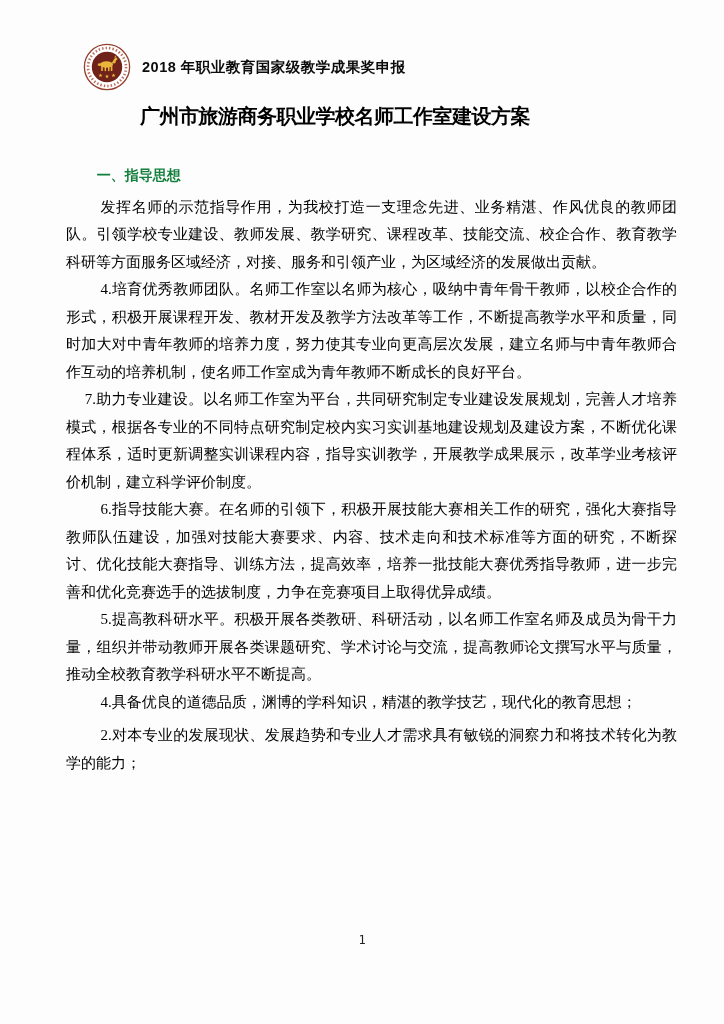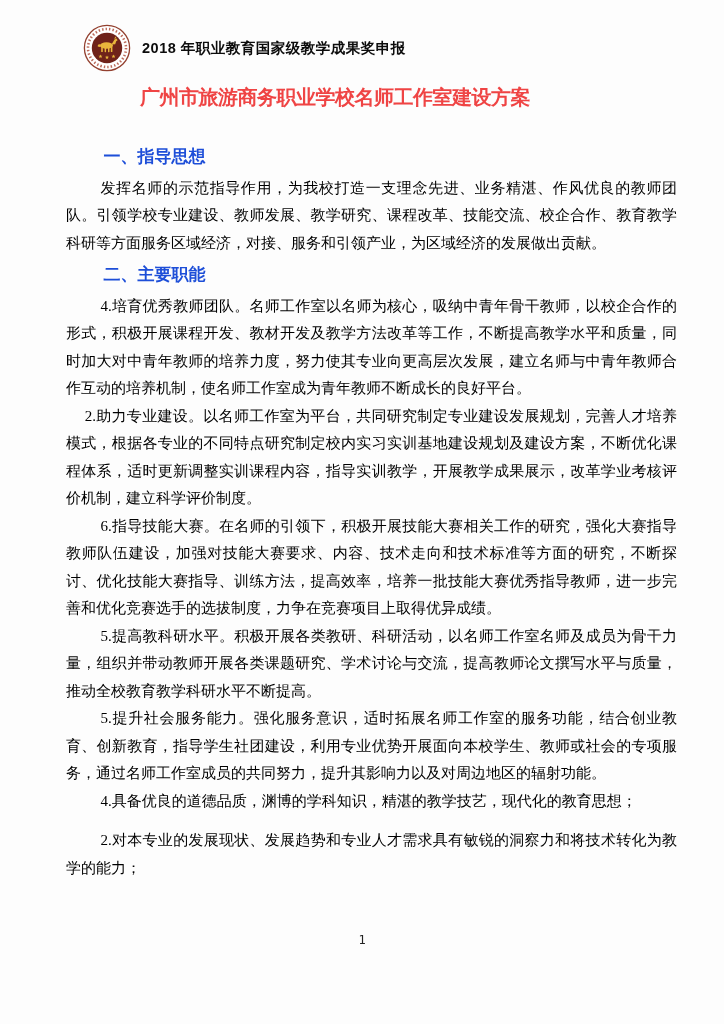--- a/index.html
+++ b/index.html
@@ -15,66 +15,66 @@
   }
   .content{
     padding:0 47px 0 66px;
     box-sizing:border-box;
   }
   
   .doc-header{
     display:flex;
     align-items:center;
     gap:11px;
-    padding-top:24px;
+    padding-top:43px;
     margin-left:17px;
   }
   .seal{width:48px;height:48px;flex:0 0 48px;}
   .affair-line{
     font-family:"Liberation Sans", sans-serif;
     font-weight:bold;
     font-size:14.5px;
     letter-spacing:.5px;
     color:#0c0c0c;
     white-space:nowrap;
   }
   
   .doc-title{
     margin:10px 0 0 74px;
     font-family:Liberation Serif, serif;
     font-weight:bold;
     font-size:20px;
     line-height:30px;
     letter-spacing:-0.5px;
-    color:#ef4444;
+    color:#000000;
     white-space:nowrap;
   }
   
   .doc-body{margin-top:31px;}
   .section-heading{
-    font-size:17px;
+    font-size:14px;
     font-weight:bold;
     line-height:27.5px;
     margin:4px 0 4px 0;
     text-indent:2.2em;
-    color:#1d4ed8;
+    color:#15803d;
   }
   .doc-body .section-heading:first-child{margin-top:0;}
   .body-paragraph{
     margin:0;
     font-size:15px;
     line-height:27.5px;
     text-align:justify;
     text-justify:inter-ideograph;
     text-indent:2.3em;
     color:#000000;
     word-break:break-all;
   }
   .body-paragraph.indent-small{text-indent:1.25em;}
-  .body-paragraph.spaced{margin-top:12px;}
+  .body-paragraph.spaced{margin-top:6px;}
   
   .page-number{
     position:absolute;
     left:0;right:0;
     top:933px;
     text-align:center;
     font-size:12px;
     color:#222;
     font-family:"DejaVu Sans Mono", monospace;
   }
@@ -113,26 +113,24 @@
       </svg>
       <span class="affair-line">2018 年职业教育国家级教学成果奖申报</span>
     </div>
 
     <h1 class="doc-title">广州市旅游商务职业学校名师工作室建设方案</h1>
 
     <div class="doc-body">
 
     <h2 class="section-heading">一、指导思想</h2>
         <p class="body-paragraph">发挥名师的示范指导作用，为我校打造一支理念先进、业务精湛、作风优良的教师团队。引领学校专业建设、教师发展、教学研究、课程改革、技能交流、校企合作、教育教学科研等方面服务区域经济，对接、服务和引领产业，为区域经济的发展做出贡献。</p>
-        <h2 class="section-heading">二、主要职能</h2>
         <p class="body-paragraph">4.培育优秀教师团队。名师工作室以名师为核心，吸纳中青年骨干教师，以校企合作的形式，积极开展课程开发、教材开发及教学方法改革等工作，不断提高教学水平和质量，同时加大对中青年教师的培养力度，努力使其专业向更高层次发展，建立名师与中青年教师合作互动的培养机制，使名师工作室成为青年教师不断成长的良好平台。</p>
-        <p class="body-paragraph indent-small">2.助力专业建设。以名师工作室为平台，共同研究制定专业建设发展规划，完善人才培养模式，根据各专业的不同特点研究制定校内实习实训基地建设规划及建设方案，不断优化课程体系，适时更新调整实训课程内容，指导实训教学，开展教学成果展示，改革学业考核评价机制，建立科学评价制度。</p>
+        <p class="body-paragraph indent-small">7.助力专业建设。以名师工作室为平台，共同研究制定专业建设发展规划，完善人才培养模式，根据各专业的不同特点研究制定校内实习实训基地建设规划及建设方案，不断优化课程体系，适时更新调整实训课程内容，指导实训教学，开展教学成果展示，改革学业考核评价机制，建立科学评价制度。</p>
         <p class="body-paragraph">6.指导技能大赛。在名师的引领下，积极开展技能大赛相关工作的研究，强化大赛指导教师队伍建设，加强对技能大赛要求、内容、技术走向和技术标准等方面的研究，不断探讨、优化技能大赛指导、训练方法，提高效率，培养一批技能大赛优秀指导教师，进一步完善和优化竞赛选手的选拔制度，力争在竞赛项目上取得优异成绩。</p>
         <p class="body-paragraph">5.提高教科研水平。积极开展各类教研、科研活动，以名师工作室名师及成员为骨干力量，组织并带动教师开展各类课题研究、学术讨论与交流，提高教师论文撰写水平与质量，推动全校教育教学科研水平不断提高。</p>
-        <p class="body-paragraph">5.提升社会服务能力。强化服务意识，适时拓展名师工作室的服务功能，结合创业教育、创新教育，指导学生社团建设，利用专业优势开展面向本校学生、教师或社会的专项服务，通过名师工作室成员的共同努力，提升其影响力以及对周边地区的辐射功能。</p>
         <p class="body-paragraph">4.具备优良的道德品质，渊博的学科知识，精湛的教学技艺，现代化的教育思想；</p>
         <p class="body-paragraph spaced">2.对本专业的发展现状、发展趋势和专业人才需求具有敏锐的洞察力和将技术转化为教学的能力；</p>
       </div>
 
   </div>
 
   <div class="page-number">1</div>
 </div>
 
 </body></html>

